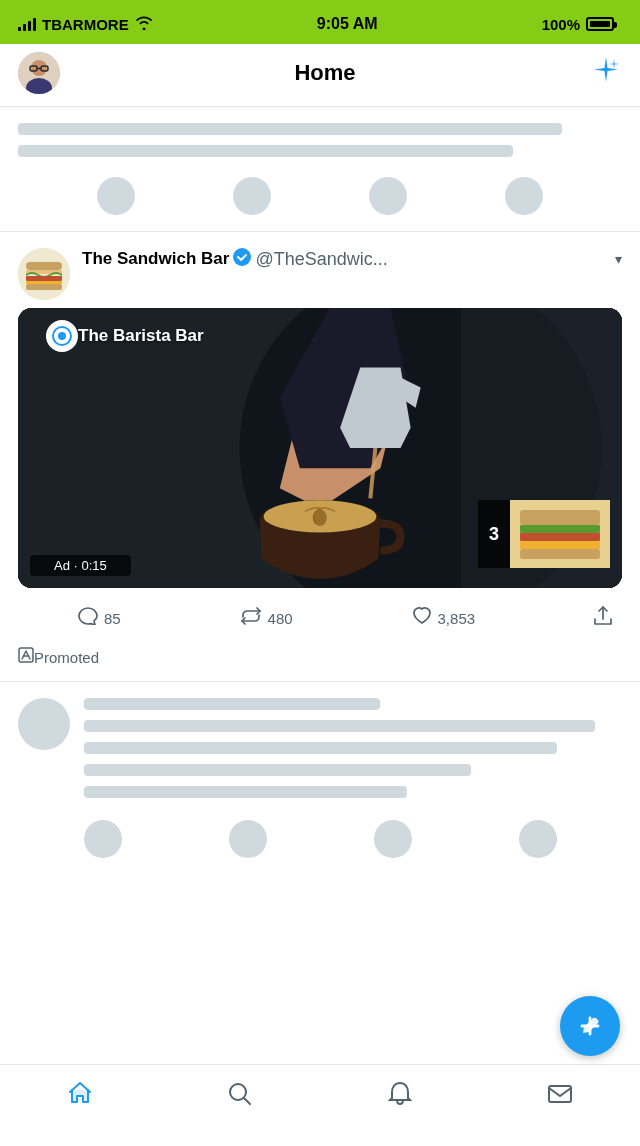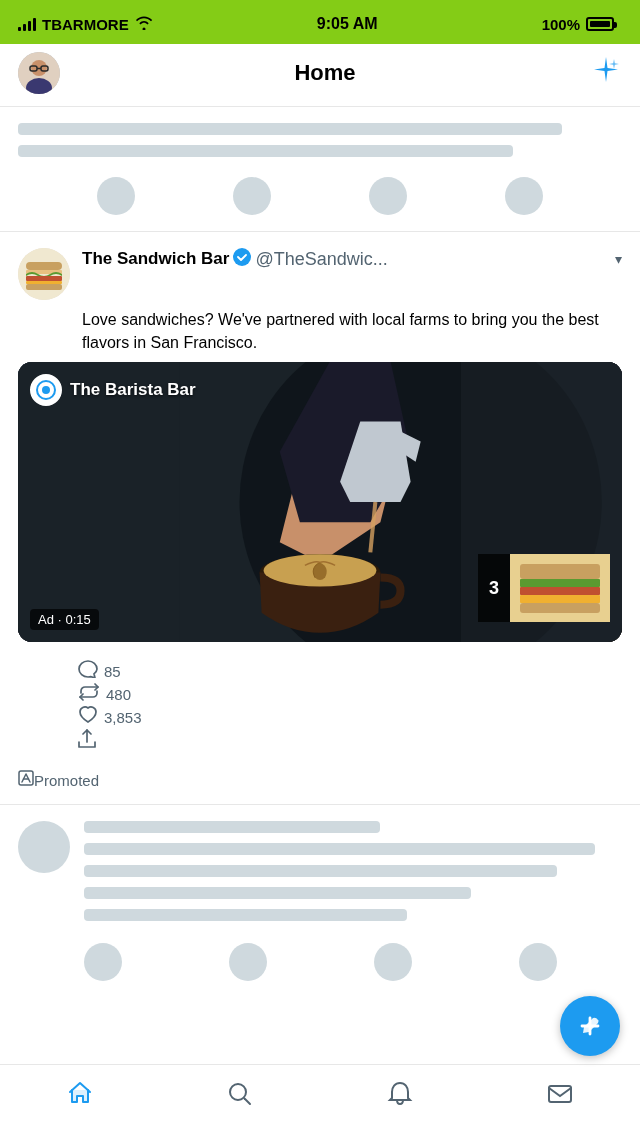--- a/index.html
+++ b/index.html
@@ -197,24 +197,23 @@
     .video-bg {
       width: 100%;
       height: 100%;
       position: relative;
       background: linear-gradient(160deg, #2a3a4a 0%, #1a1a2a 40%, #3a2510 100%);
       overflow: hidden;
     }
     .video-top-bar {
       position: absolute;
       top: 12px;
-      left: 12px;
-      display: flex;
-      align-items: center;
-      gap: 8px;
+      left: 28px;
+      display: flex;
+      align-items: center;
     }
     .video-logo {
       width: 32px;
       height: 32px;
       border-radius: 50%;
       border: 2px solid #fff;
       background: #fff;
       display: flex;
       align-items: center;
       justify-content: center;
@@ -232,21 +231,21 @@
       left: 12px;
       right: 12px;
       display: flex;
       align-items: center;
       justify-content: space-between;
     }
     .ad-badge {
       background: rgba(0,0,0,0.7);
       color: #fff;
       font-size: 13px;
-      padding: 3px 8px;
+      padding: 3px 24px;
       border-radius: 4px;
     }
     .video-thumbnail-preview {
       position: absolute;
       bottom: 8px;
       right: 0;
       display: flex;
       align-items: center;
       gap: 0;
     }
@@ -267,21 +266,21 @@
       background: linear-gradient(135deg, #c8a060 0%, #8b5e2a 30%, #d4a050 60%, #2a8a2a 100%);
       position: relative;
       overflow: hidden;
     }
 
     
     .tweet-actions {
       display: flex;
       justify-content: space-between;
       padding: 4px 10px 12px 60px;
-      flex-direction: column;
+      align-items: center;
     }
     .action-item {
       display: flex;
       align-items: center;
       gap: 6px;
       color: #536471;
       font-size: 15px;
     }
     .action-icon {
       font-size: 18px;
@@ -479,21 +478,20 @@
             <circle cx="9" cy="9" r="9"></circle>
             <path d="M5 9l3 3 5-5" stroke="#fff" stroke-width="1.8" fill="none" stroke-linecap="round" stroke-linejoin="round"></path>
           </svg>
         </span>
         <span class="tweet-handle">@TheSandwic...</span>
         <span class="tweet-chevron">▾</span>
       </div>
     </div>
   </div>
 
-  <div class="tweet-body">Love sandwiches? We've partnered with local farms to bring you the best flavors in San Francisco.</div>
 
   <div class="video-container">
     <div class="video-bg">
 
       <div style="position:absolute;top:0;left:0;right:0;bottom:0;background:linear-gradient(150deg,#3a4a5a 0%,#1a2030 50%,#1a1008 100%);"></div>
 
       <div style="position:absolute;top:0;left:0;right:0;bottom:0;">
         <svg width="100%" height="280" viewBox="0 0 600 280" preserveAspectRatio="xMidYMid slice">
 
           <rect width="600" height="280" fill="#1a2228"></rect>

